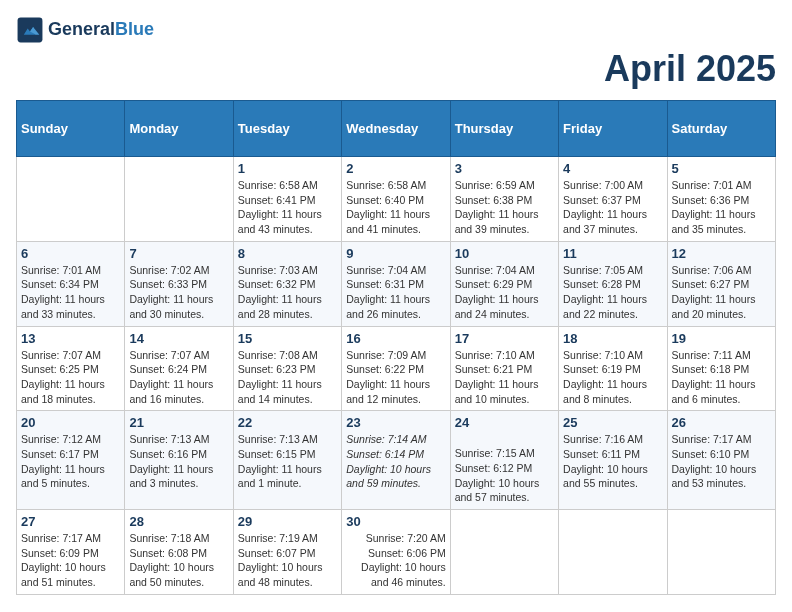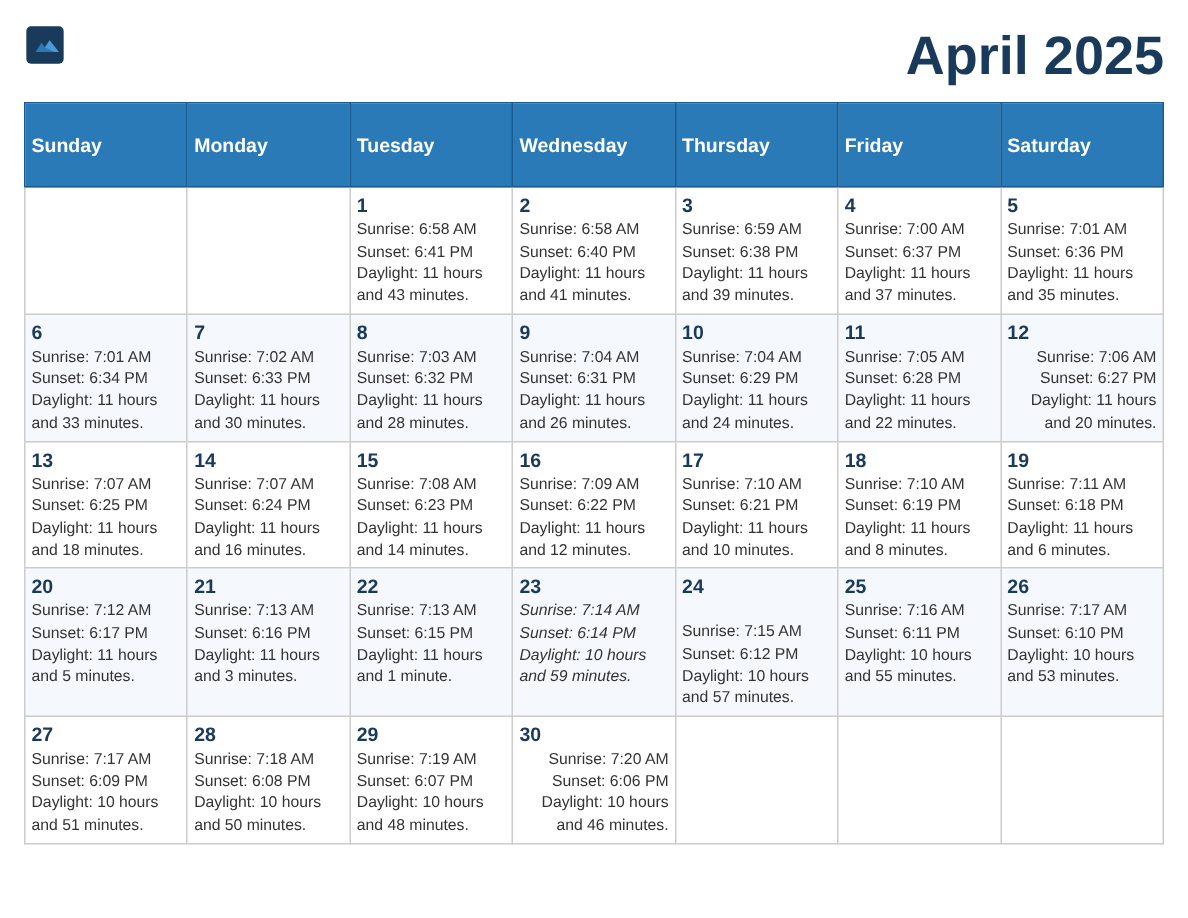--- a/index.html
+++ b/index.html
@@ -29,20 +29,21 @@
     }
     .logo-blue {
       color: #2a7ab8;
     }
     .logo-icon {
       width: 28px;
       height: 28px;
     }
     .title-section {
       text-align: right;
+      margin-top: 32px;
     }
     .month-title {
       font-size: 36px;
       font-weight: bold;
       color: #1a3a5c;
     }
     .location-title {
       font-size: 16px;
       color: #333;
     }
@@ -89,20 +90,25 @@
 </head>
 <body>
 
 <div class="header-section">
   <div class="logo">
     <svg class="logo-icon" viewBox="0 0 36 36">
       <rect x="2" y="2" width="32" height="32" rx="4" fill="#1a3a5c"></rect>
       <polygon points="10,24 26,24 22,14 18,20 15,16" fill="#2a7ab8"></polygon>
       <polygon points="22,14 30,24 26,24 18,20" fill="#4a9ad4"></polygon>
     </svg>
+    <div>
+      <div class="logo-text">
+        <span>General</span><span class="logo-blue">Blue</span>
+      </div>
+    </div>
   </div>
   <div class="title-section">
     <div class="month-title">April 2025</div>
   </div>
 </div>
 
 <table class="calendar-table">
   <thead>
     <tr>
     <th>Sunday</th>
@@ -181,21 +187,21 @@
 Daylight: 11 hours and 24 minutes.</div>
         </td>
         <td>
           <div class="day-number">11</div>
           <div class="day-info" style="white-space: pre-line;">Sunrise: 7:05 AM
 Sunset: 6:28 PM
 Daylight: 11 hours and 22 minutes.</div>
         </td>
         <td>
           <div class="day-number">12</div>
-          <div class="day-info" style="white-space: pre-line; text-align: right;">Sunrise: 7:06 AM
+          <div class="day-info" style="white-space: pre-line;">Sunrise: 7:06 AM
 Sunset: 6:27 PM
 Daylight: 11 hours and 20 minutes.</div>
         </td>
       </tr>
       <tr>
         <td>
           <div class="day-number">13</div>
           <div class="day-info" style="white-space: pre-line;">Sunrise: 7:07 AM
 Sunset: 6:25 PM
 Daylight: 11 hours and 18 minutes.</div>

